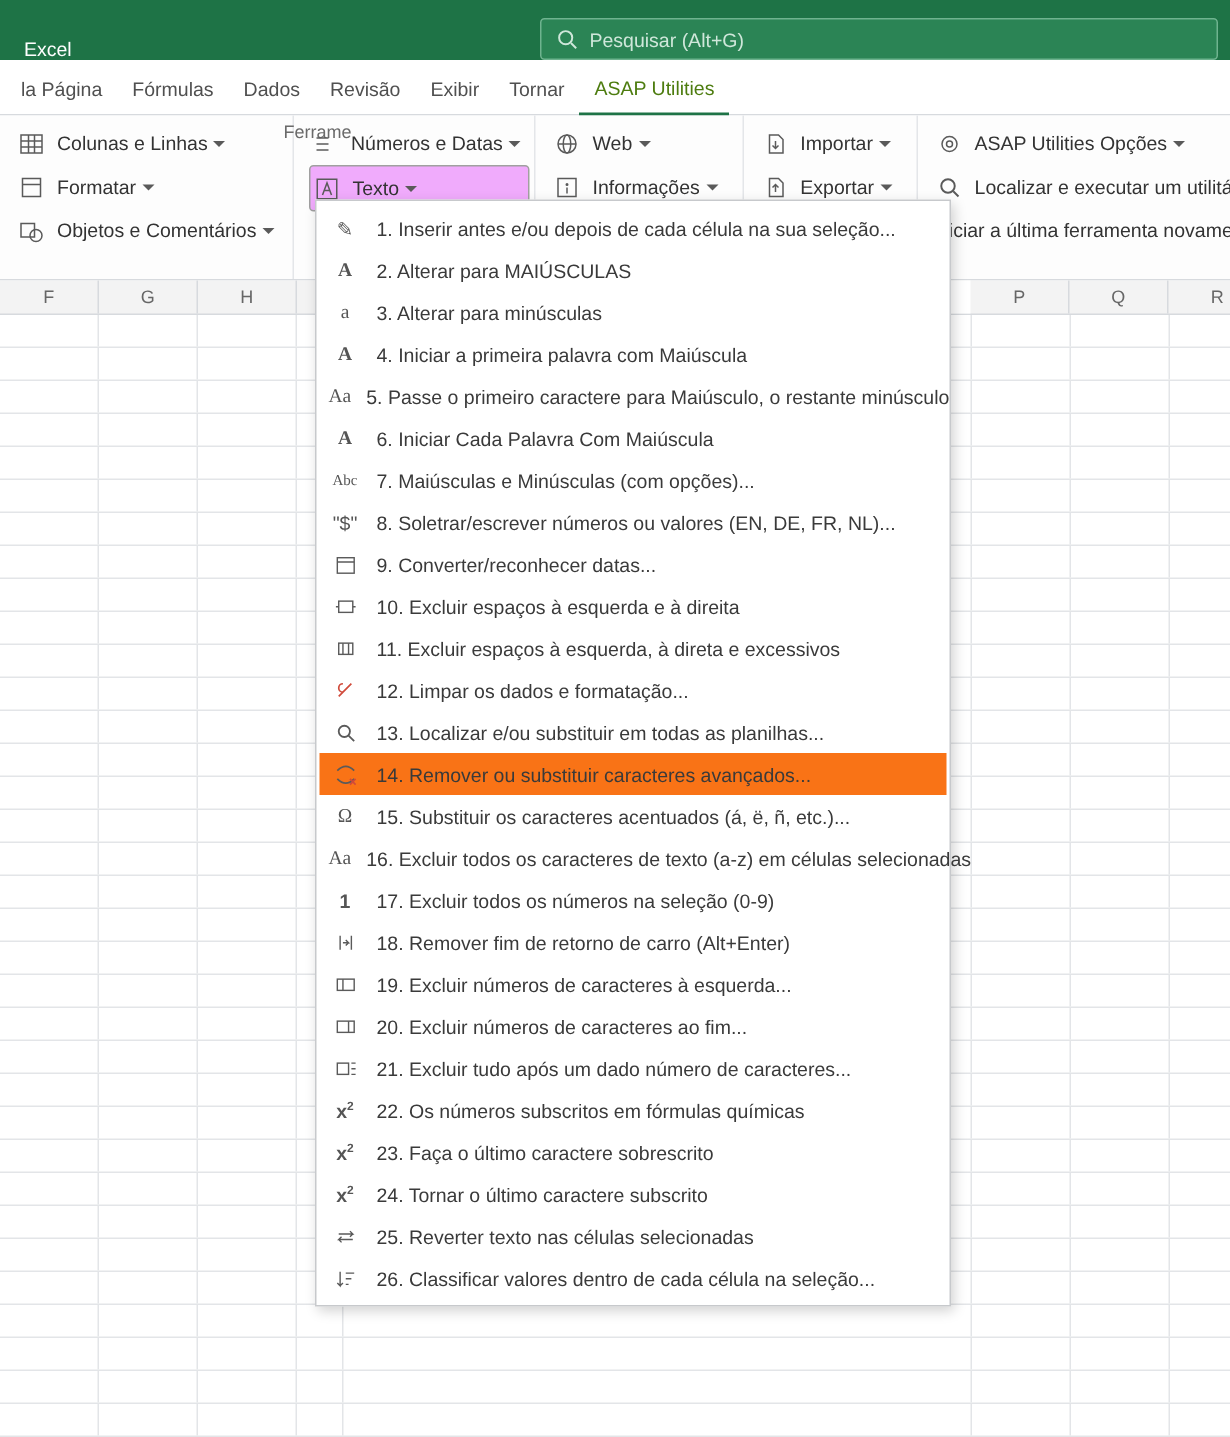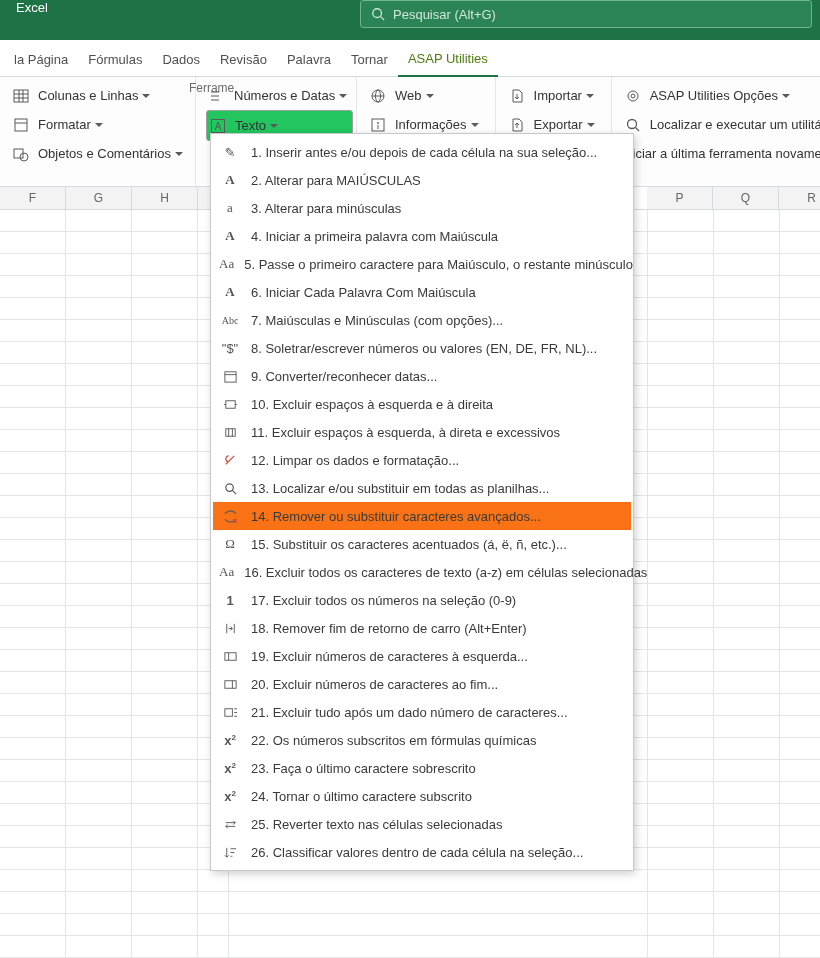--- a/index.html
+++ b/index.html
@@ -1,30 +1,30 @@
 <!DOCTYPE html>
 <html><head>
 <meta charset="utf-8">
 <style>
   html,body{margin:0;padding:0;font-family:"Segoe UI",Arial,sans-serif;font-size:13px;color:#333;background:#fff;width:820px;height:958px;overflow:hidden}
-  .titlebar{height:40px;background:#1e7346;color:#fff;display:flex;align-items:flex-start;padding:0 8px}
+  .titlebar{height:40px;background:#1e7346;color:#fff;display:flex;align-items:flex-end;padding:0 8px}
   .titlebar .app{font-size:13px;flex:0 0 auto;padding-left:8px}
   .searchwrap{margin-left:auto;margin-right:0;width:430px;height:26px;background:#2b8455;border:1px solid #6fb38f;border-radius:3px;display:flex;align-items:center;padding:0 10px;color:#cfe7da}
   .searchwrap svg{margin-right:8px}
   .ribbon-tabs{height:36px;border-bottom:1px solid #d7dade;display:flex;align-items:flex-end;padding:0 8px 0 4px;font-size:13px}
   .ribbon-tabs .tab{padding:8px 10px 9px;color:#505050;cursor:pointer}
   .ribbon-tabs .tab.active{color:#4d7c0f;border-bottom:2px solid #1e7346;margin-bottom:-1px;font-weight:400}
   .ribbon{height:109px;background:#fdfdfd;border-bottom:1px solid #d7dade;display:flex;position:relative}
   .group{border-right:1px solid #e4e6e9;padding:4px 10px 2px;display:flex;flex-direction:row}
   .group .rows{flex:1}
   .group .label{text-align:center;font-size:12px;color:#6a6a6a;height:18px}
   .btn{display:flex;align-items:center;height:25px;padding:2px 6px;border-radius:3px;cursor:pointer;white-space:nowrap}
   .btn svg,.btn .ic{margin-right:6px;flex:0 0 auto}
   .btn .caret{margin-left:4px}
-  .btn.boxed{border:1px solid #a0a0a0;background:#22c55e}
+  .btn.boxed{border:1px solid #a0a0a0;background:#f0abfc}
   .caret{width:0;height:0;border-left:4px solid transparent;border-right:4px solid transparent;border-top:4px solid #5a5a5a;display:inline-block}
   
   .sheet{position:relative}
   .colhdr{display:flex;height:22px;background:#f3f3f3;border-bottom:1px solid #d7dade}
   .colhdr .ch{flex:0 0 65px;border-right:1px solid #d7dade;text-align:center;font-size:12px;color:#666;line-height:22px}
   .rows .r{display:flex;height:21px;border-bottom:1px solid #e3e5e8}
   .rows .r .c{flex:0 0 65px;border-right:1px solid #e3e5e8}
   
   .menu{position:absolute;left:210px;top:133px;width:418px;background:#fff;border:1px solid #c7c9cc;box-shadow:2px 3px 8px rgba(0,0,0,.18);padding:4px 2px;z-index:20}
   .menu .mi{display:flex;align-items:center;height:28px;padding:0 10px 0 6px;cursor:pointer;white-space:nowrap}
@@ -47,21 +47,21 @@
       </svg>
     <span>Pesquisar (Alt+G)</span>
   </div>
 </div>
 
 <div class="ribbon-tabs">
   <div class="tab">la Página</div>
   <div class="tab">Fórmulas</div>
   <div class="tab">Dados</div>
   <div class="tab">Revisão</div>
-  <div class="tab">Palavra</div>
+  <div class="tab">Exibir</div>
   <div class="tab">Tornar</div>
   <div class="tab active">ASAP Utilities</div>
 </div>
 
 <div class="ribbon">
   <div class="group" style="width:175px">
     <div class="rows">
       <div class="btn">
         <span class="ic">
             <svg width="16" height="16" viewBox="0 0 16 16" fill="none" stroke="#5a5a5a" stroke-width="1">

